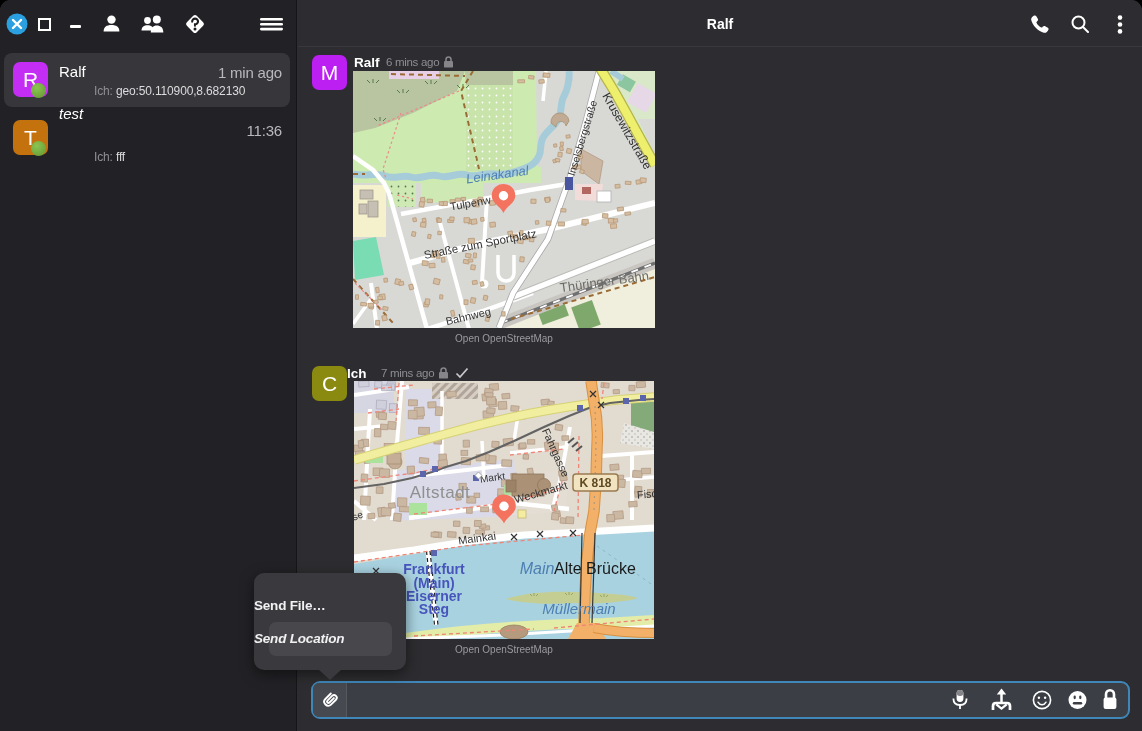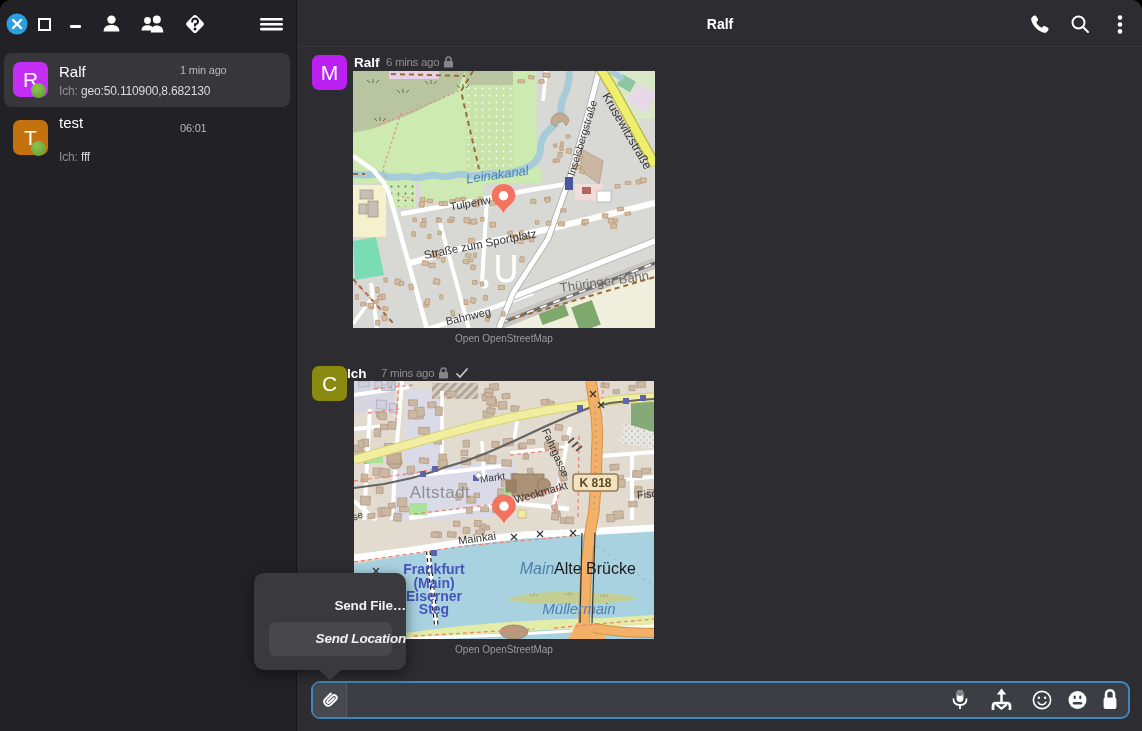--- a/index.html
+++ b/index.html
@@ -10,36 +10,36 @@
 #sidebar{position:absolute;left:0;top:0;width:297px;height:731px;background:#222226;
 border-right:1px solid #161619;}
 .abs{position:absolute;}
 
 #row1{position:absolute;left:4px;top:53px;width:286px;height:54px;background:#37373b;border-radius:8px;}
 .avatar{position:absolute;width:35px;height:35px;border-radius:7px;color:#fff;
 display:flex;align-items:center;justify-content:center;}
 .presence{position:absolute;width:15px;height:15px;border-radius:50%;
 background:radial-gradient(circle at 38% 32%, #8cc554, #6da237 75%);}
 .rowtitle{position:absolute;color:#fff;font-size:15px;}
-.rowtime{position:absolute;color:#b9b9bd;font-size:11px;letter-spacing:-0.2px;text-align:left;}
+.rowtime{position:absolute;color:#b9b9bd;font-size:15px;letter-spacing:-0.2px;text-align:right;}
 .rowsub{position:absolute;font-size:12px;letter-spacing:-0.15px;color:#dcdcde;white-space:nowrap;}
-.dim{color:#909094;}
+.dim{color:#909094;margin-left:35px;}
 
 #chathead{position:absolute;left:298px;top:0;width:844px;height:47px;background:#2d2d31;
 border-bottom:1px solid #39393d;}
 
 .msgname{position:absolute;color:#fff;font-size:13.5px;font-weight:bold;}
 .msgtime{position:absolute;color:#8e8e92;font-size:11.5px;letter-spacing:-0.3px;}
 .caption{position:absolute;color:#9b9b9f;font-size:10px;width:302px;text-align:center;}
 
 #popup{position:absolute;left:254px;top:573px;width:152px;height:97px;background:#3a3a3e;
 border-radius:10px;box-shadow:0 4px 14px rgba(0,0,0,.5);z-index:30;}
 #popuparrow{position:absolute;left:318px;top:669px;width:0;height:0;z-index:30;
 border-left:12px solid transparent;border-right:12px solid transparent;border-top:11px solid #3a3a3e;}
-.mi{position:absolute;left:0;width:152px;text-align:right;color:#f1f1f3;
+.mi{position:absolute;left:0;width:152px;text-align:left;color:#f1f1f3;
 font-size:13.5px;letter-spacing:-0.2px;font-weight:bold;}
 #mihl{position:absolute;left:15px;top:49px;width:123px;height:34px;background:#48484c;border-radius:7px;}
 
 #field{position:absolute;left:311px;top:681px;width:819px;height:38px;background:#3b3f45;
 border:2px solid #3f87b8;border-radius:9px;z-index:10;}
 #clipbox{position:absolute;left:0px;top:0px;width:34px;height:34px;background:#46494f;
 border-radius:6px 0 0 6px;border-right:1px solid #57595f;}
 svg{display:block;}
 .icon{position:absolute;}
 </style>
@@ -83,22 +83,22 @@
 
   <div id="row1"></div>
   <div class="avatar" style="left:13px;top:62px;background:#c32df4;font-size:21px;">R</div>
   <div class="presence" style="left:31px;top:83px;"></div>
   <div class="rowtitle" style="left:59px;top:63px;">Ralf</div>
   <div class="rowtime" style="left:180px;top:64px;width:102px;">1 min ago</div>
   <div class="rowsub" style="left:59px;top:84px;"><span class="dim">Ich:</span> geo:50.110900,8.682130</div>
 
   <div class="avatar" style="left:13px;top:120px;background:#c4720e;font-size:21px;">T</div>
   <div class="presence" style="left:31px;top:141px;"></div>
-  <div class="rowtitle" style="left:59px;top:114px;">test</div>
-  <div class="rowtime" style="left:180px;top:122px;width:102px;">06:01</div>
+  <div class="rowtitle" style="left:59px;top:105px;font-style:italic;">test</div>
+  <div class="rowtime" style="left:180px;top:122px;width:102px;">11:36</div>
   <div class="rowsub" style="left:59px;top:150px;"><span class="dim">Ich:</span> fff</div>
 
   <div id="chathead"></div>
   <div class="abs" style="left:620px;top:16px;width:200px;text-align:center;color:#fff;font-size:14px;font-weight:bold;z-index:5">Ralf</div>
 
   <svg class="icon" style="left:1030px;top:14px;z-index:5" width="20" height="20" viewBox="0 0 20 20">
     <path d="M4.2,1.6 C5,1.2 5.8,1.4 6.3,2.2 L7.8,4.8 C8.3,5.6 8.1,6.4 7.4,7.1 L6.6,7.9 C6.4,8.1 6.4,8.4 6.5,8.7 C6.9,9.6 7.6,10.6 8.5,11.5 C9.4,12.4 10.4,13.1 11.3,13.5 C11.6,13.6 11.9,13.6 12.1,13.4 L12.9,12.6 C13.6,11.9 14.4,11.7 15.2,12.2 L17.8,13.7 C18.6,14.2 18.8,15 18.4,15.8 C18,16.6 17.4,17.4 16.8,18 C16,18.8 14.9,19 13.8,18.7 C11.2,18 8.4,16.3 6,13.9 C3.7,11.6 2,8.8 1.3,6.2 C1,5.1 1.2,4 2,3.2 C2.6,2.6 3.4,2 4.2,1.6 Z" fill="#fff"></path>
   </svg>
 
   <svg class="icon" style="left:1071px;top:15px;z-index:5" width="18" height="18" viewBox="0 0 18 18">

